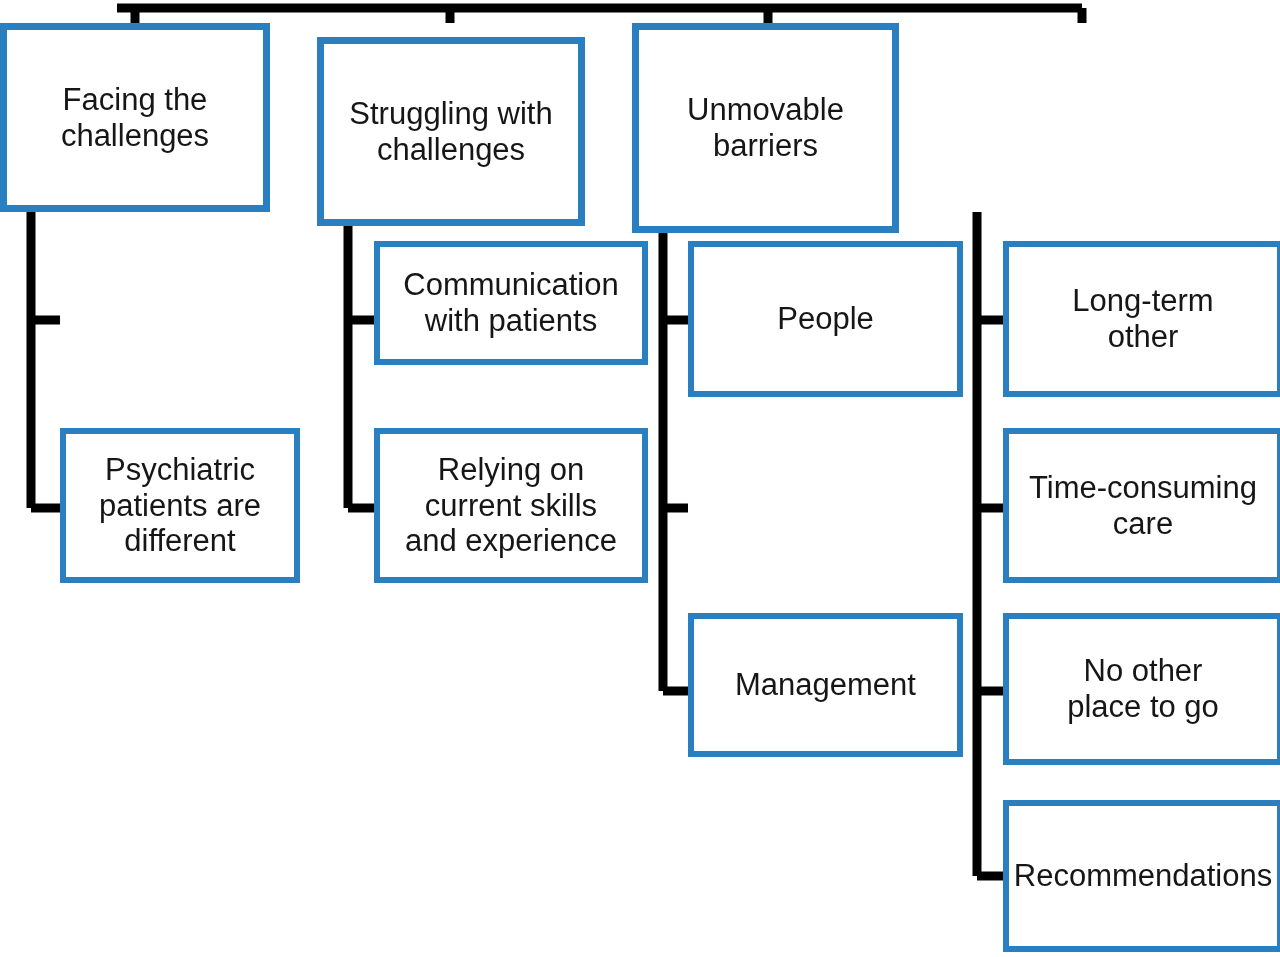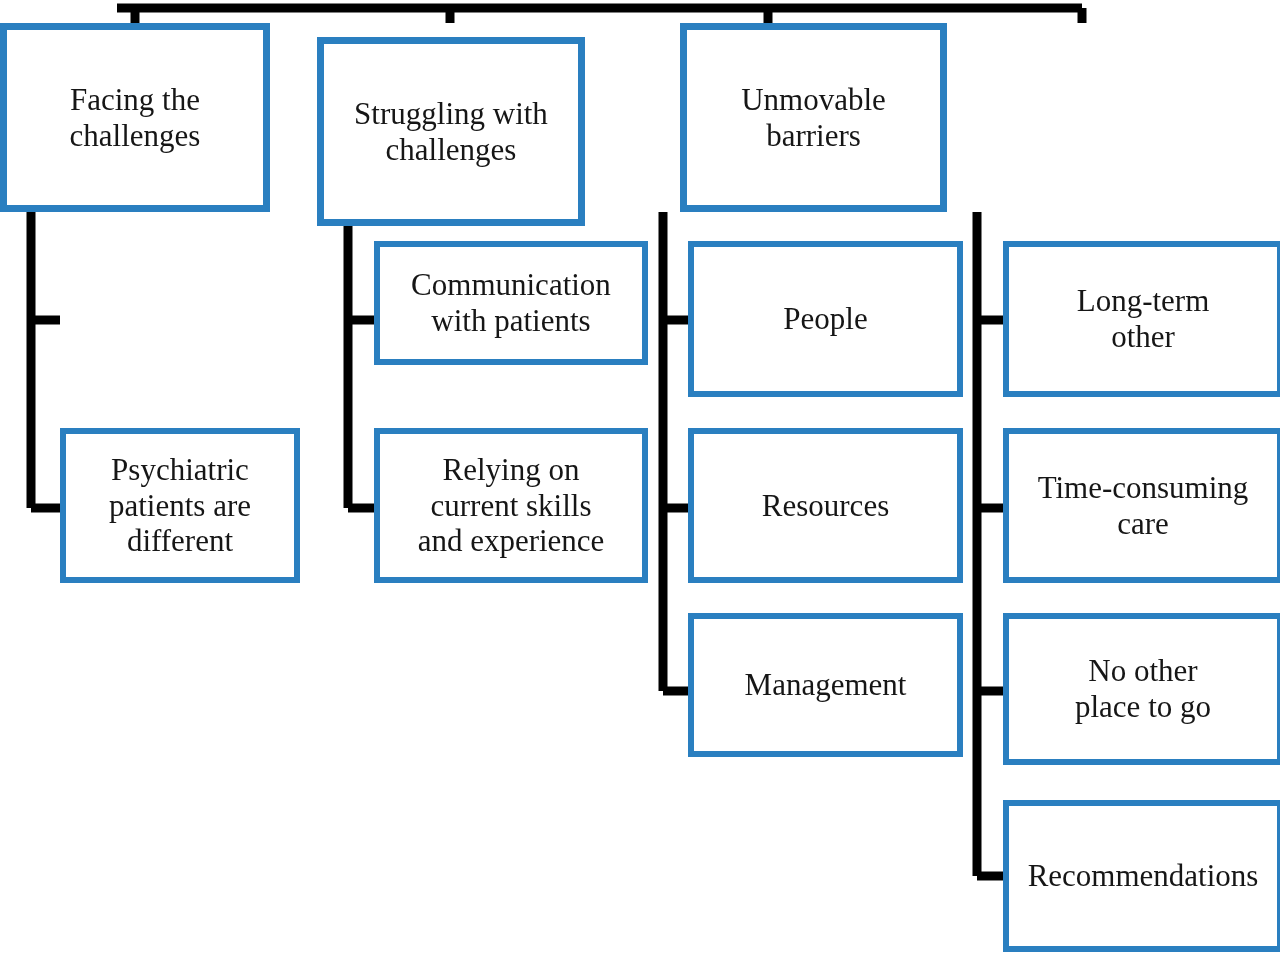--- a/index.html
+++ b/index.html
@@ -5,21 +5,21 @@
   html, body {
     margin: 0;
     padding: 0;
     background: #ffffff;
   }
   #canvas {
     position: relative;
     width: 1280px;
     height: 957px;
     background: #ffffff;
-    font-family: Liberation Serif, serif;
+    font-family: Liberation Sans, sans-serif;
     overflow: hidden;
   }
   svg.connectors {
     position: absolute;
     left: 0;
     top: 0;
     width: 1280px;
     height: 957px;
     pointer-events: none;
   }
@@ -95,29 +95,26 @@
   <div class="node level-2" style="left: 374px; top: 241px; width: 274px; height: 124px;">
     <span class="label">Communication
 with patients</span>
   </div>
   <div class="node level-2" style="left: 374px; top: 428px; width: 274px; height: 155px;">
     <span class="label">Relying on
 current skills
 and experience</span>
   </div>
 
-  <div class="node level-1" style="left: 632px; top: 23px; width: 267px; height: 189px; margin-left: 48px;">
+  <div class="node level-1" style="left: 632px; top: 23px; width: 267px; height: 210px;">
     <span class="label">Unmovable
 barriers</span>
   </div>
   <div class="node level-2" style="left: 688px; top: 241px; width: 275px; height: 156px;">
     <span class="label">People</span>
-  </div>
-  <div class="node level-2" style="left: 688px; top: 428px; width: 275px; height: 155px;">
-    <span class="label">Resources</span>
   </div>
   <div class="node level-2" style="left: 688px; top: 613px; width: 275px; height: 144px;">
     <span class="label">Management</span>
   </div>
 
   <div class="node level-2" style="left: 1003px; top: 241px; width: 280px; height: 156px;">
     <span class="label">Long-term
 other</span>
   </div>
   <div class="node level-2" style="left: 1003px; top: 428px; width: 280px; height: 155px;">

